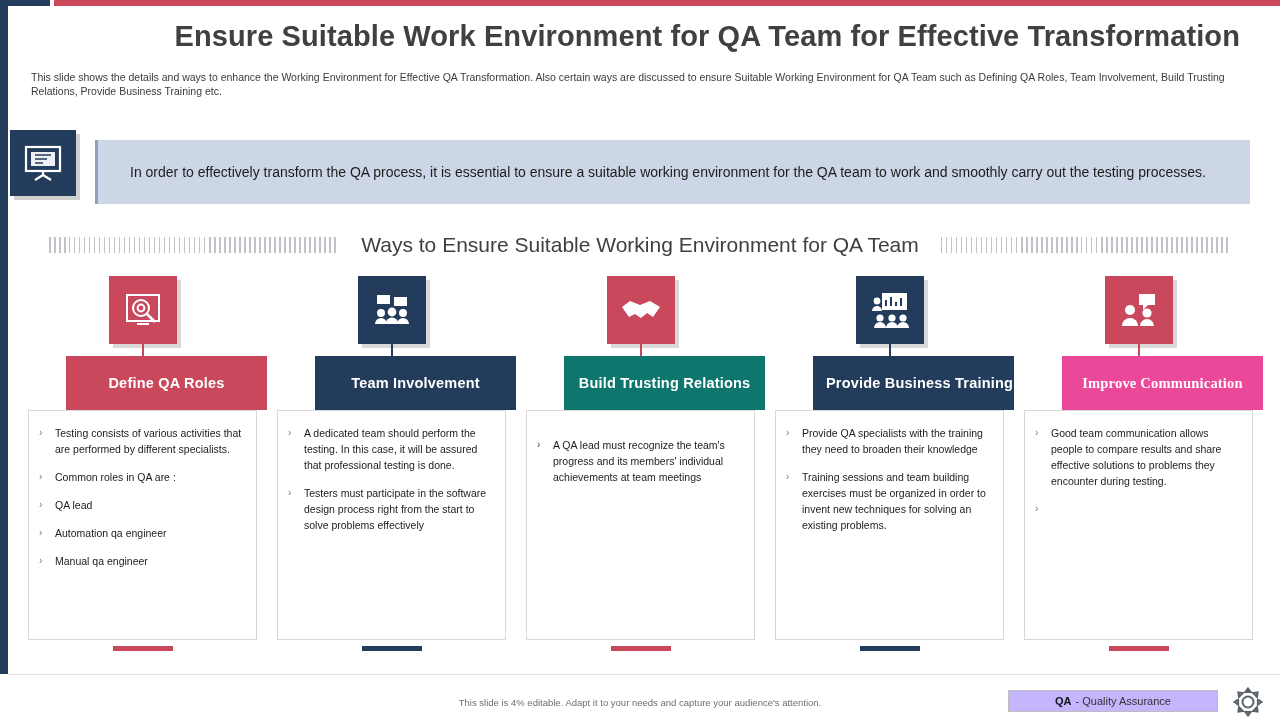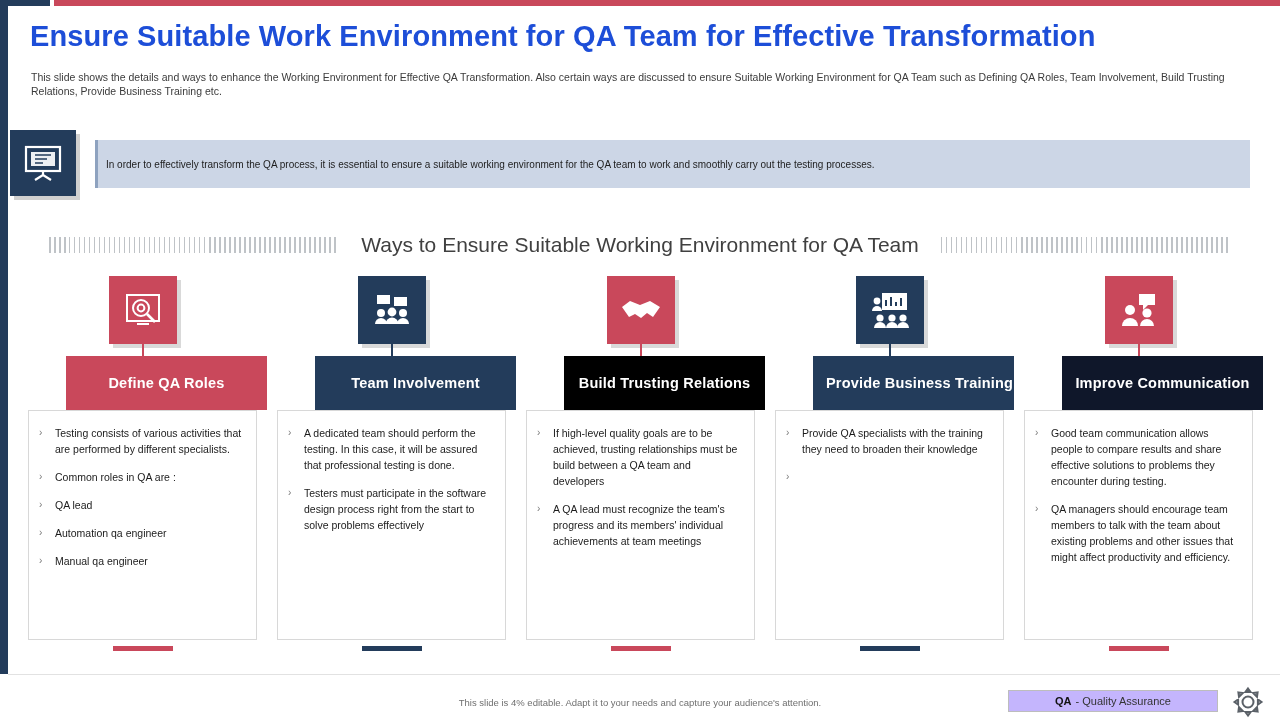--- a/index.html
+++ b/index.html
@@ -15,38 +15,38 @@
   .topbar .seg-navy { width:50px; background:#233c5b; }
   .topbar .seg-white { width:4px; background:#ffffff; }
   .topbar .seg-red { flex:1; background:#c9485b; }
 
   
   .leftbar { position:absolute; left:0; top:6px; width:8px; height:668px; background:#233c5b; }
 
   
   .title {
     position:absolute; left:30px; top:20px; width:1210px;
-    font-size:29px; font-weight:bold; color:#1d4ed8; letter-spacing:0.1px;
+    font-size:29px; font-weight:bold; color:#404040; letter-spacing:0.1px;text-align:right;
   }
   .subtitle {
     position:absolute; left:31px; top:70px; width:1200px;
     font-size:10.5px; color:#3b3b3b; line-height:14px;
   }
 
   
   .callout-icon {
     position:absolute; left:10px; top:130px; width:66px; height:66px;
     background:#233c5b; box-shadow:4px 4px 0 rgba(120,120,120,0.35);
     display:flex; align-items:center; justify-content:center;
   }
   .callout-box {
-    position:absolute; left:95px; top:140px; width:1155px; height:48px;
+    position:absolute; left:95px; top:140px; width:1155px; height:64px;
     background:#ccd6e6; border-left:3px solid #8ea2bf;
-    display:flex; align-items:center; padding-left:8px;
-    font-size:10px; color:#1d1d1d;
+    display:flex; align-items:center; padding-left:32px;
+    font-size:14px; color:#1d1d1d;
   }
 
   
   .section-head {
     position:absolute; top:228px; left:0; width:1280px; height:34px;
     display:flex; align-items:center; justify-content:center;
   }
   .section-head .txt {
     font-size:21px; color:#404040; padding:0 22px; white-space:nowrap;
   }
@@ -173,24 +173,24 @@
     <div class="footbar" style="background:#233c5b;"></div>
   </div>
 
   <div class="col" style="left:498px;">
     <div class="iconbox" style="background:#c9485b;">
       <svg width="42" height="34" viewBox="0 0 42 34" aria-hidden="true">
         <path d="M2 14 L10 8 L20 12 L30 8 L40 14 L33 24 L27 20 L21 25 L15 21 L9 24 Z" fill="#fff"></path>
       </svg>
     </div>
     <div class="connector" style="background:#c9485b;"></div>
-    <div class="header" style="background:#000000;">Build Trusting Relations</div>
-    <div class="body">
-      <ul class="bullet-list">
-        <li><span class="chev">›</span><span>If  high-level  quality goals are to be achieved,  trusting relationships must be build between  a QA team and developers</span></li>
+    <div class="header" style="background:#0f766e;">Build Trusting Relations</div>
+    <div class="body">
+      <ul class="bullet-list">
+        <li><span class="chev">›</span></li>
         <li><span class="chev">›</span><span>A QA lead  must recognize the team's progress  and its members' individual achievements  at team meetings</span></li>
       </ul>
     </div>
     <div class="footbar" style="background:#c9485b;"></div>
   </div>
 
   <div class="col" style="left:747px;">
     <div class="iconbox" style="background:#233c5b;">
       <svg width="40" height="40" viewBox="0 0 40 40" aria-hidden="true">
         <rect x="12" y="3" width="25" height="17" fill="#fff"></rect>
@@ -203,43 +203,43 @@
           <path d="M16 38 a6 6 0 0 1 12 0z" fill="#fff"></path>
         <circle cx="33" cy="28" r="3.6" fill="#fff"></circle>
           <path d="M27 38 a6 6 0 0 1 12 0z" fill="#fff"></path>
       </svg>
     </div>
     <div class="connector" style="background:#233c5b;"></div>
     <div class="header" style="background:#233c5b;padding-left:12px;">Provide Business  Training</div>
     <div class="body">
       <ul class="bullet-list">
         <li><span class="chev">›</span><span>Provide  QA specialists with the training they need to broaden  their knowledge</span></li>
-        <li><span class="chev">›</span></li>
+        <li><span class="chev">›</span><span>Training  sessions and team building exercises must be organized  in order to invent new techniques  for solving an existing problems.</span></li>
       </ul>
     </div>
     <div class="footbar" style="background:#233c5b;"></div>
   </div>
 
   <div class="col" style="left:996px;">
     <div class="iconbox" style="background:#c9485b;">
       <svg width="40" height="40" viewBox="0 0 40 40" aria-hidden="true">
         <rect x="20" y="4" width="16" height="11" fill="#fff"></rect>
           <path d="M24 15 l0 5 l5 -5z" fill="#fff"></path>
         <circle cx="11" cy="20" r="5" fill="#fff"></circle>
           <path d="M3 36 a8 8 0 0 1 16 0z" fill="#fff"></path>
         <circle cx="28" cy="23" r="4.6" fill="#fff"></circle>
           <path d="M21 36 a7 7 0 0 1 14 0z" fill="#fff"></path>
       </svg>
     </div>
     <div class="connector" style="background:#c9485b;"></div>
-    <div class="header" style="background:#0f172a;">Improve Communication</div>
+    <div class="header" style="background:#ec4899;font-family:Liberation Serif, serif;">Improve Communication</div>
     <div class="body">
       <ul class="bullet-list">
         <li><span class="chev">›</span><span>Good team communication allows people to compare results and share effective solutions to problems they encounter  during testing.</span></li>
-        <li><span class="chev">›</span><span>QA managers should encourage  team members to talk with the team about existing problems and other issues that might affect productivity  and efficiency.</span></li>
+        <li><span class="chev">›</span></li>
       </ul>
     </div>
     <div class="footbar" style="background:#c9485b;"></div>
   </div>
 
 </div>
 
 <div class="footer-rule"></div>
 <div class="footer-note">This slide is 4% editable.  Adapt it to your needs and capture your audience's attention.</div>
 

